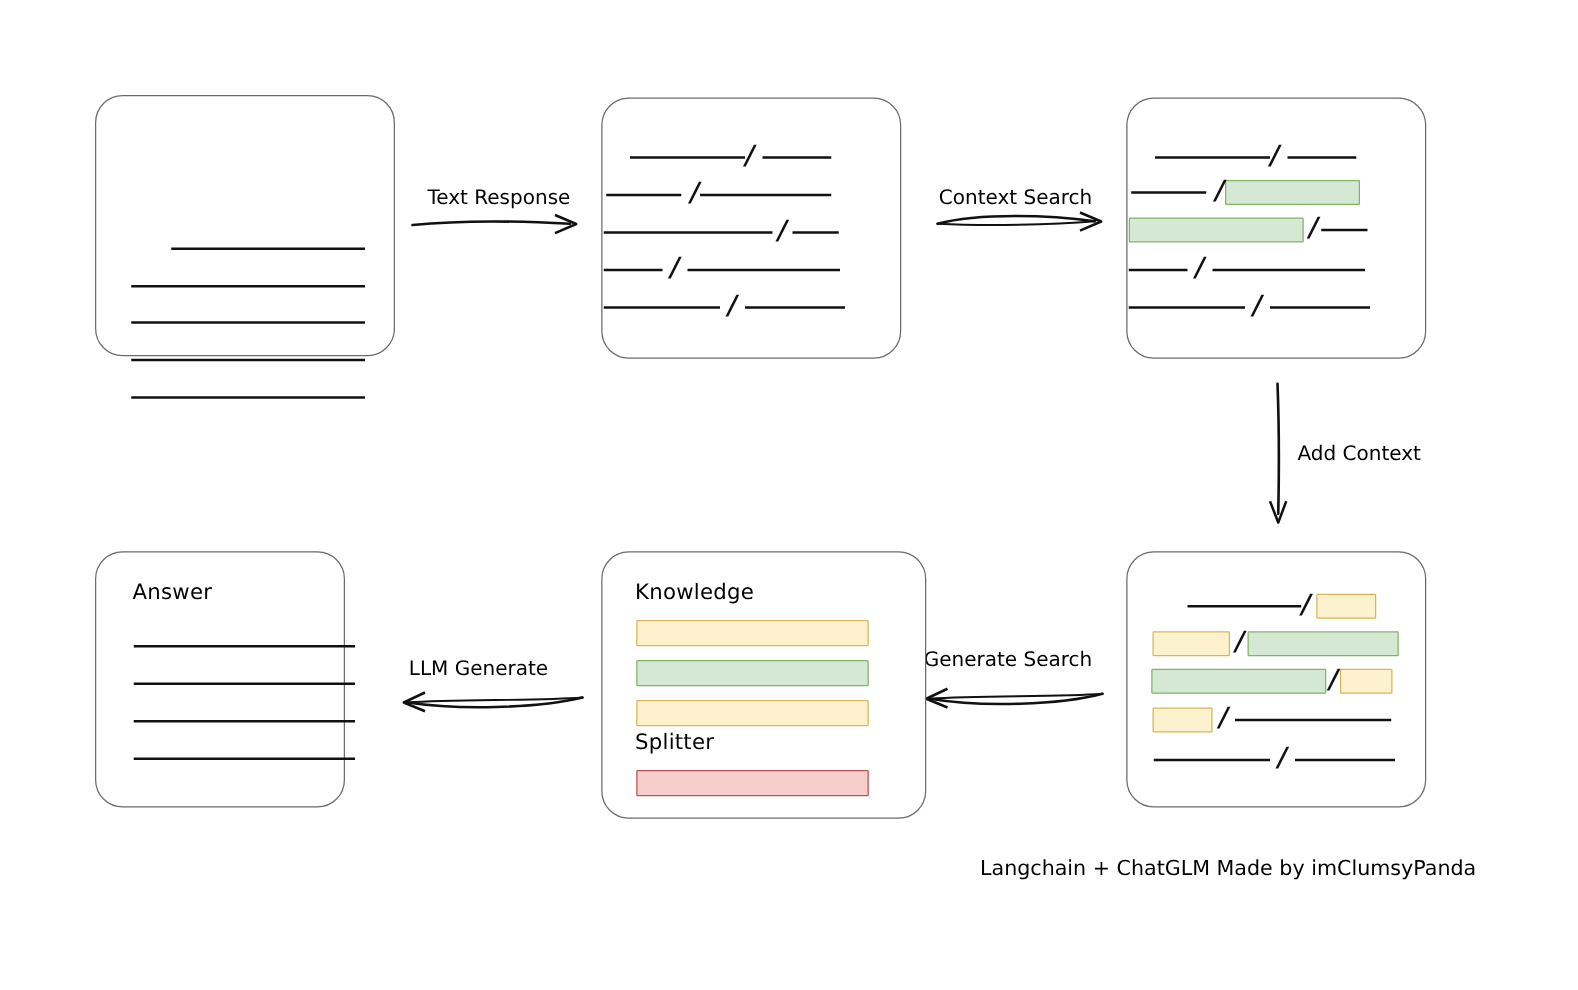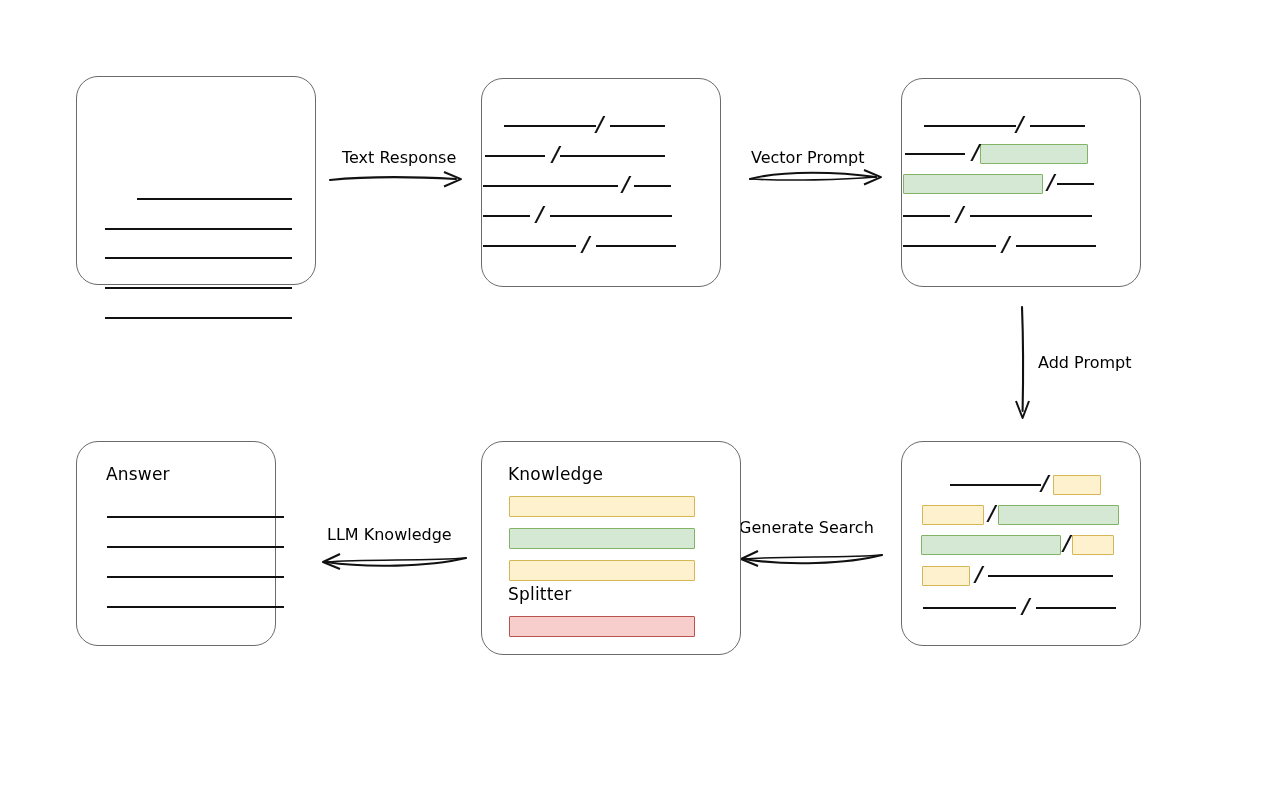--- a/index.html
+++ b/index.html
@@ -191,21 +191,21 @@
         <span class="gap" style="width:1px"></span>
           <span class="seg" style="width:93px"></span>
         <span class="gap" style="width:6px"></span>
           <span class="slash">/</span>
         <span class="gap" style="width:6px"></span>
           <span class="seg" style="width:80px"></span>
       </div>
     </div>
   </div>
 
-  <div class="arrow-label" style="left:751px; top:148px;">Vector Prompt</div>
+  <div class="arrow-label" style="left:751px; top:148px;">Context Search</div>
   <svg class="arrow-svg" style="left:748px; top:166px;" width="140" height="24" viewBox="0 0 140 24">
     <path d="M2,13 C36,4 92,6 128,11" stroke="#111" stroke-width="2.1" fill="none" stroke-linecap="round"></path>
     <path d="M2,13 C40,15 94,14 128,11" stroke="#111" stroke-width="1.6" fill="none" stroke-linecap="round"></path>
     <path d="M116,4 L133,11.2 L116,18.5" stroke="#111" stroke-width="2" fill="none" stroke-linejoin="round"></path>
   </svg>
 
   <div class="doc-box" style="left:901px; top:78px; width:240px; height:209px;">
     <div class="rowset">
       <div class="row" style="top:36px;">
         <span class="gap" style="width:22px"></span>
@@ -241,21 +241,21 @@
         <span class="gap" style="width:1px"></span>
           <span class="seg" style="width:93px"></span>
         <span class="gap" style="width:6px"></span>
           <span class="slash">/</span>
         <span class="gap" style="width:6px"></span>
           <span class="seg" style="width:80px"></span>
       </div>
     </div>
   </div>
 
-  <div class="arrow-label" style="left:1038px; top:353px;">Add Prompt</div>
+  <div class="arrow-label" style="left:1038px; top:353px;">Add Context</div>
   <svg class="arrow-svg" style="left:1012px; top:305px;" width="24" height="118" viewBox="0 0 24 118">
     <path d="M10,2 C11.5,40 11.2,78 10.6,106" stroke="#111" stroke-width="2.1" fill="none" stroke-linecap="round"></path>
     <path d="M4,96 L10.6,113 L17,96" stroke="#111" stroke-width="2" fill="none" stroke-linejoin="round"></path>
   </svg>
 
   <div class="doc-box" style="left:901px; top:441px; width:240px; height:205px;">
     <div class="rowset">
       <div class="row" style="top:32px;">
         <span class="gap" style="width:48px"></span>
           <span class="seg" style="width:91px"></span>
@@ -307,21 +307,21 @@
 
   <div class="doc-box" style="left:481px; top:441px; width:260px; height:214px;">
     <div class="box-label" style="left:26px; top:22px;">Knowledge</div>
     <div class="listbar yellow" style="left:27px; top:54px; width:186px;"></div>
     <div class="listbar green" style="left:27px; top:86px; width:186px;"></div>
     <div class="listbar yellow" style="left:27px; top:118px; width:186px;"></div>
     <div class="box-label" style="left:26px; top:142px;">Splitter</div>
     <div class="listbar red" style="left:27px; top:174px; width:186px;"></div>
   </div>
 
-  <div class="arrow-label" style="left:327px; top:525px;">LLM Knowledge</div>
+  <div class="arrow-label" style="left:327px; top:525px;">LLM Generate</div>
   <svg class="arrow-svg" style="left:318px; top:550px;" width="152" height="24" viewBox="0 0 152 24">
     <path d="M148,8 C110,17 48,18 8,12" stroke="#111" stroke-width="2.1" fill="none" stroke-linecap="round"></path>
     <path d="M148,8 C110,11 46,9 8,12" stroke="#111" stroke-width="1.5" fill="none" stroke-linecap="round"></path>
     <path d="M22,4 L5,12 L22,19" stroke="#111" stroke-width="2" fill="none" stroke-linejoin="round"></path>
   </svg>
 
   <div class="doc-box" style="left:76px; top:441px; width:200px; height:205px;">
     <div class="box-label" style="left:29px; top:22px;">Answer</div>
     <div class="rowset">
       <div class="row" style="top:64px;">
@@ -336,14 +336,15 @@
         <span class="gap" style="width:30px"></span>
           <span class="seg" style="width:177px"></span>
       </div>
       <div class="row" style="top:154px;">
         <span class="gap" style="width:30px"></span>
           <span class="seg" style="width:177px"></span>
       </div>
     </div>
   </div>
 
+  <div class="footer-note" style="left:784px; top:685px;">Langchain + ChatGLM Made by imClumsyPanda</div>
 
 </div>
 
 </body></html>

